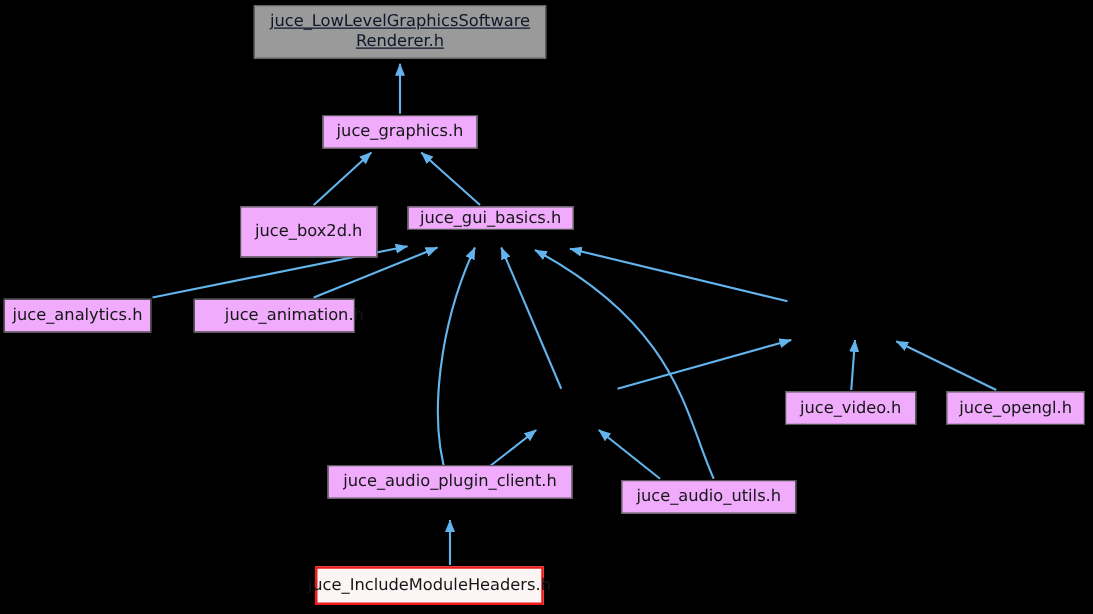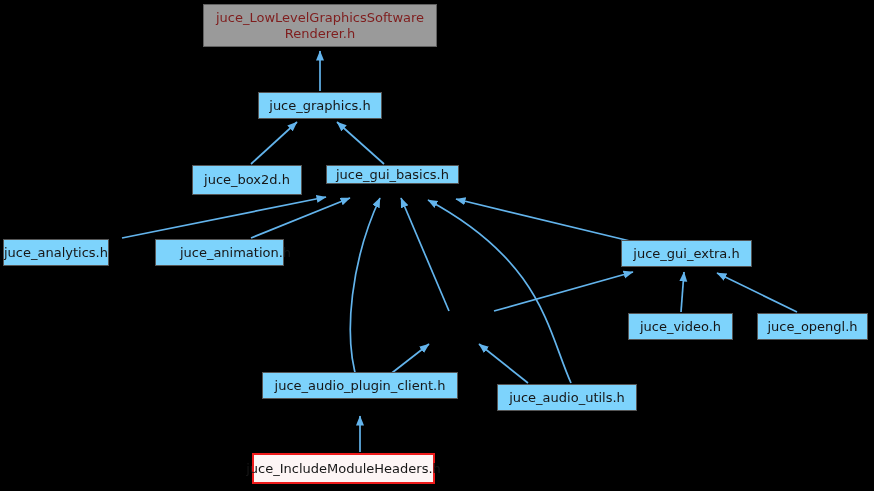--- a/index.html
+++ b/index.html
@@ -20,32 +20,33 @@
     left: 0;
     top: 0;
   }
   .node {
     position: absolute;
     box-sizing: border-box;
     display: flex;
     align-items: center;
     justify-content: center;
     text-align: center;
-    background: #7dd3fc;
+    background: #f0abfc;
     border: 1px solid #555555;
     color: #161616;
     font-size: 13px;
     line-height: 16px;
     white-space: pre-line;
     cursor: pointer;
   }
   .node.root {
     background: #9a9a9a;
     border-color: #616161;
-    color: #7f1d1d;
+    color: #0f172a;
+    text-decoration: underline;
   }
   .node.highlight {
     background: #fdf5f5;
     border: 2px solid #ee1b1b;
   }
 </style>
 </head>
 <body>
 
 <div class="canvas" style="background: rgb(0, 0, 0);">
@@ -67,23 +68,22 @@
       <path d="M 379 383 L 429 344" fill="none" stroke="#63b4ec" stroke-width="1.7" marker-end="url(#arrow)"></path>
       <path d="M 528 383 L 479 344" fill="none" stroke="#63b4ec" stroke-width="1.7" marker-end="url(#arrow)"></path>
       <path d="M 494 311 L 633 272" fill="none" stroke="#63b4ec" stroke-width="1.7" marker-end="url(#arrow)"></path>
       <path d="M 681 312 L 684 272" fill="none" stroke="#63b4ec" stroke-width="1.7" marker-end="url(#arrow)"></path>
       <path d="M 797 312 L 717 273" fill="none" stroke="#63b4ec" stroke-width="1.7" marker-end="url(#arrow)"></path>
       <path d="M 360 452 L 360 416" fill="none" stroke="#63b4ec" stroke-width="1.7" marker-end="url(#arrow)"></path>
     </svg>
 <div class="node root" style="left: 203px; top: 4px; width: 234px; height: 43px;"><span>juce_LowLevelGraphicsSoftware
 Renderer.h</span></div>
     <div class="node" style="left: 258px; top: 92px; width: 124px; height: 27px;"><span>juce_graphics.h</span></div>
-    <div class="node" style="left: 192px; top: 165px; width: 110px; height: 30px;"><span>juce_box2d.h</span></div>
+    <div class="node" style="left: 192px; top: 165px; width: 110px; height: 41px;"><span>juce_box2d.h</span></div>
     <div class="node" style="left: 326px; top: 165px; width: 133px; height: 19px;"><span>juce_gui_basics.h</span></div>
-    <div class="node" style="left: 3px; top: 239px; width: 106px; height: 27px; text-align: center;"><span>juce_analytics.h</span></div>
+    <div class="node" style="left: 3px; top: 239px; width: 118px; height: 27px; text-align: center;"><span>juce_analytics.h</span></div>
     <div class="node" style="left: 155px; top: 239px; width: 129px; height: 27px; padding-left: 32px;"><span>juce_animation.h</span></div>
-    <div class="node" style="left: 621px; top: 240px; width: 131px; height: 27px;"><span>juce_gui_extra.h</span></div>
     <div class="node" style="left: 628px; top: 313px; width: 105px; height: 27px;"><span>juce_video.h</span></div>
     <div class="node" style="left: 757px; top: 313px; width: 111px; height: 27px;"><span>juce_opengl.h</span></div>
     <div class="node" style="left: 262px; top: 372px; width: 196px; height: 27px;"><span>juce_audio_plugin_client.h</span></div>
     <div class="node" style="left: 497px; top: 384px; width: 140px; height: 27px;"><span>juce_audio_utils.h</span></div>
     <div class="node highlight" style="left: 252px; top: 453px; width: 183px; height: 31px;"><span>juce_IncludeModuleHeaders.h</span></div>
   </div>
 
 </body></html>

